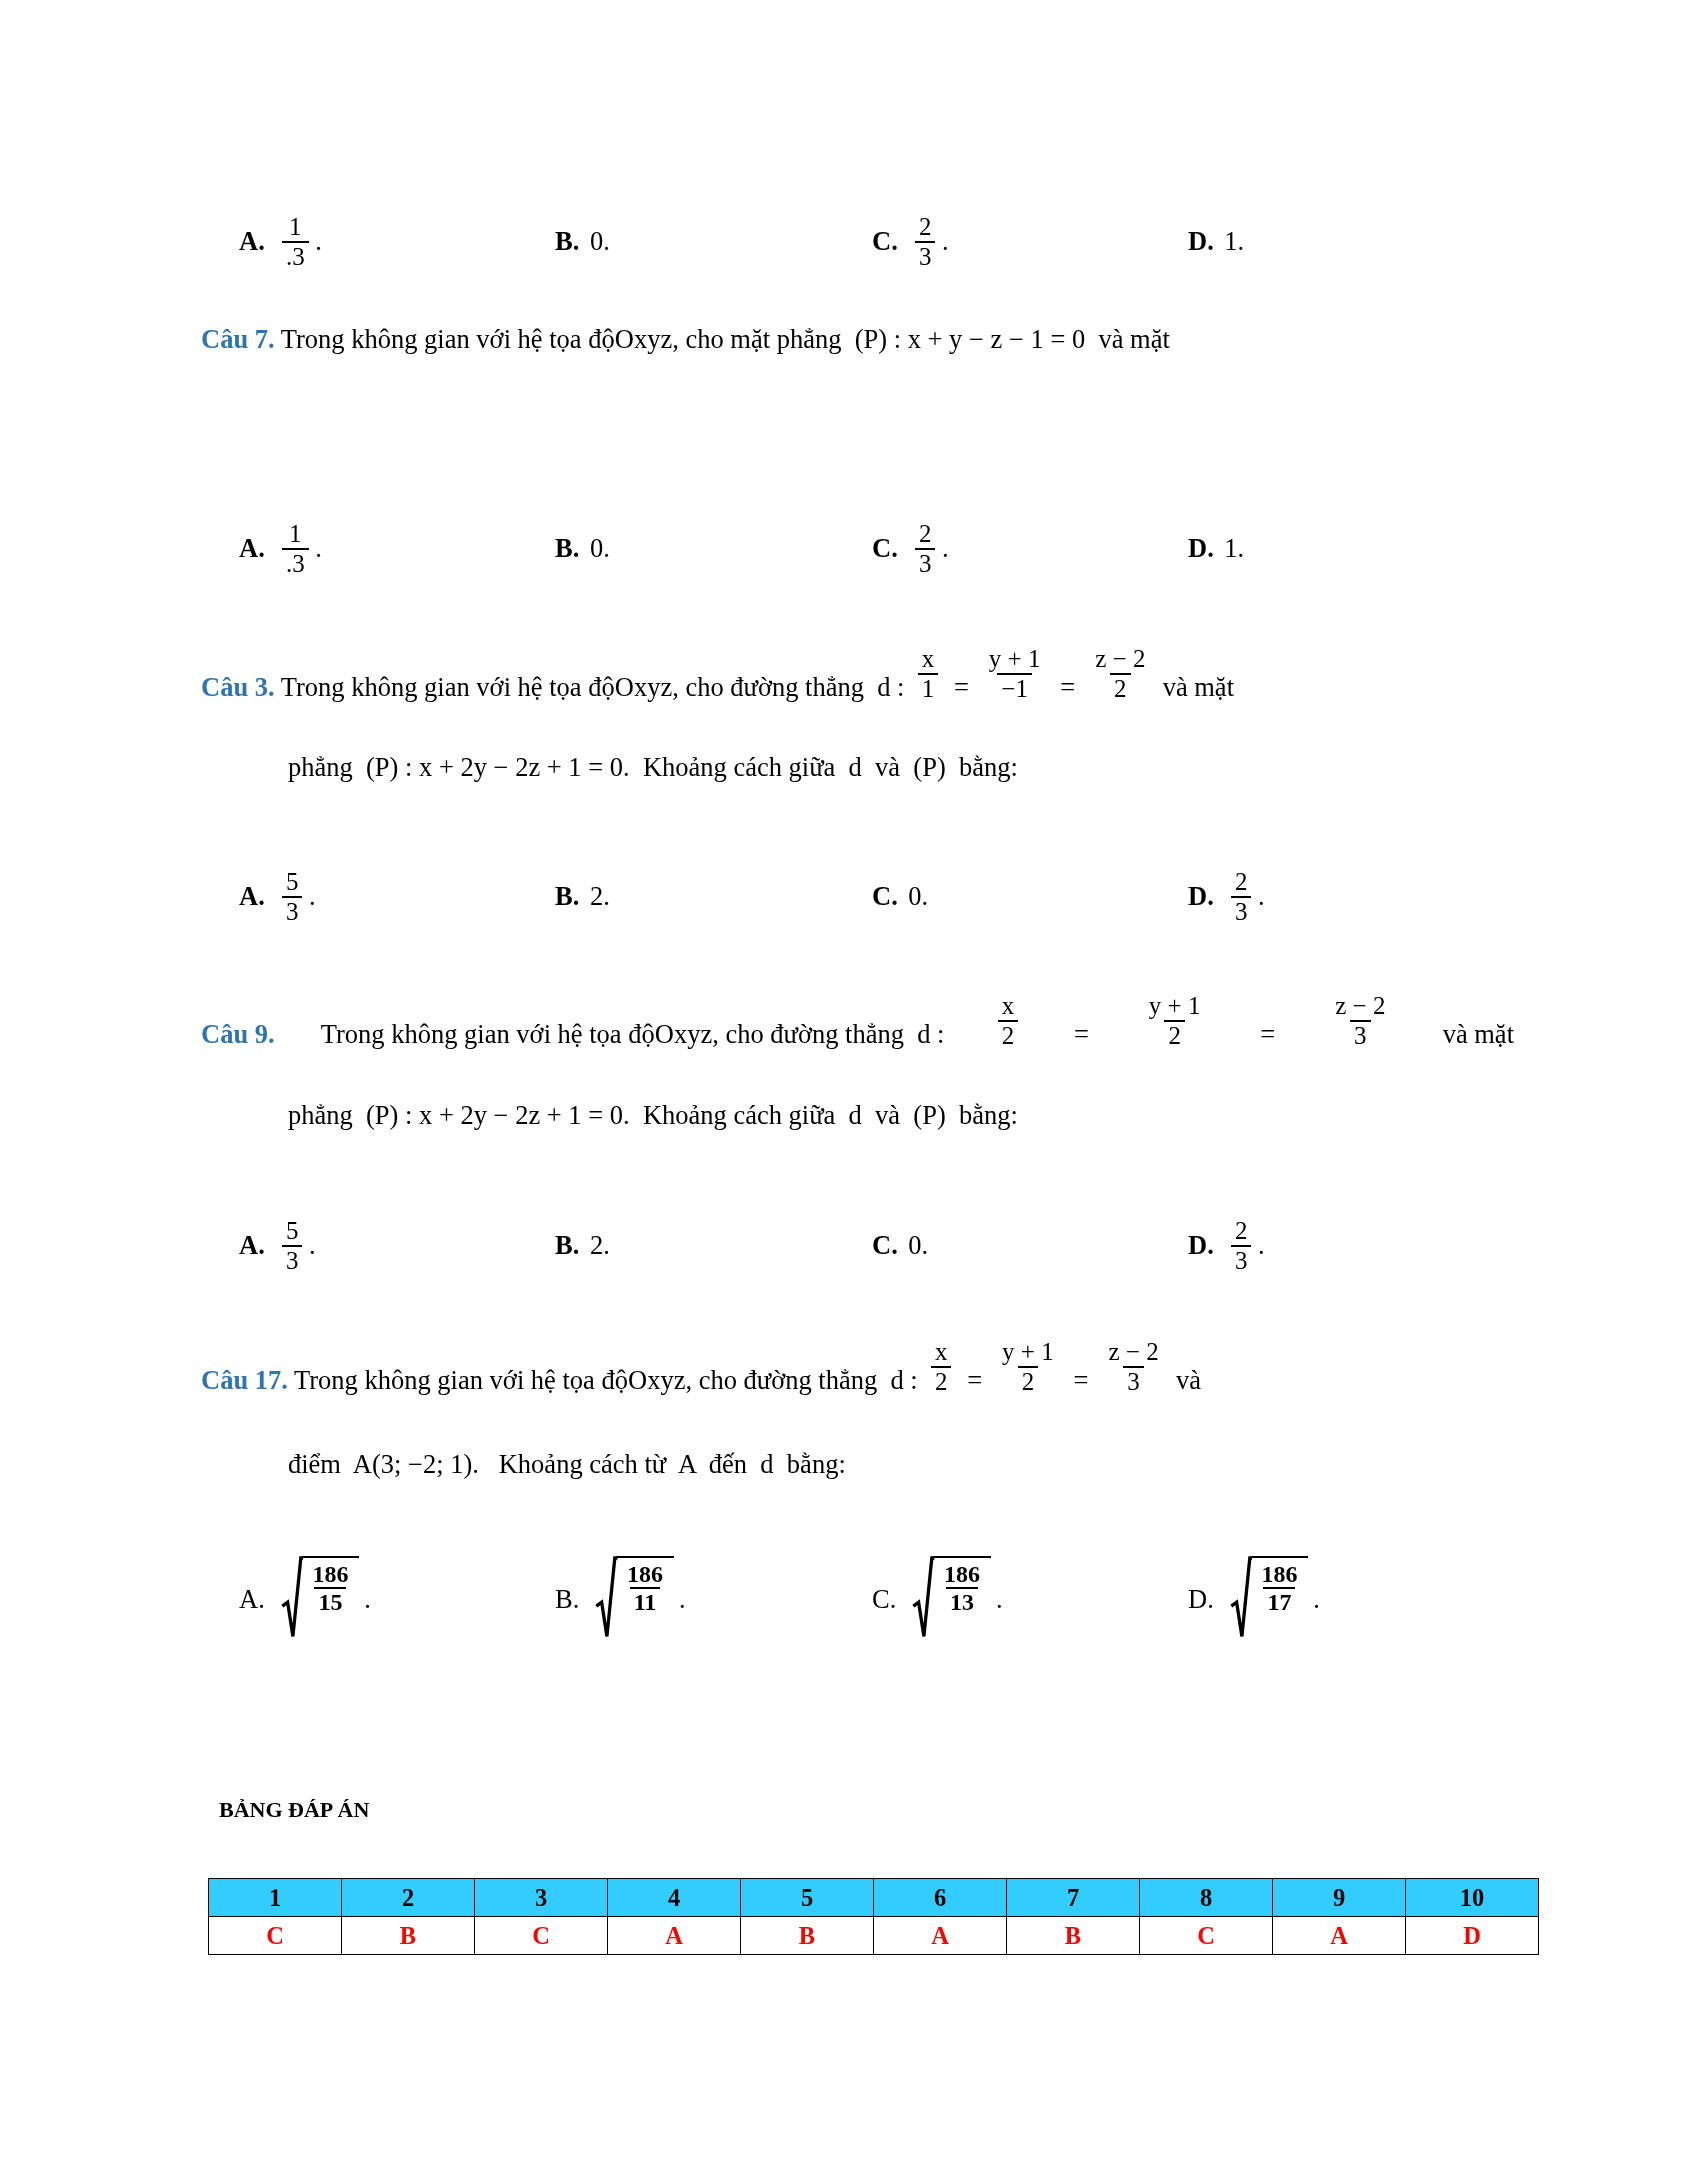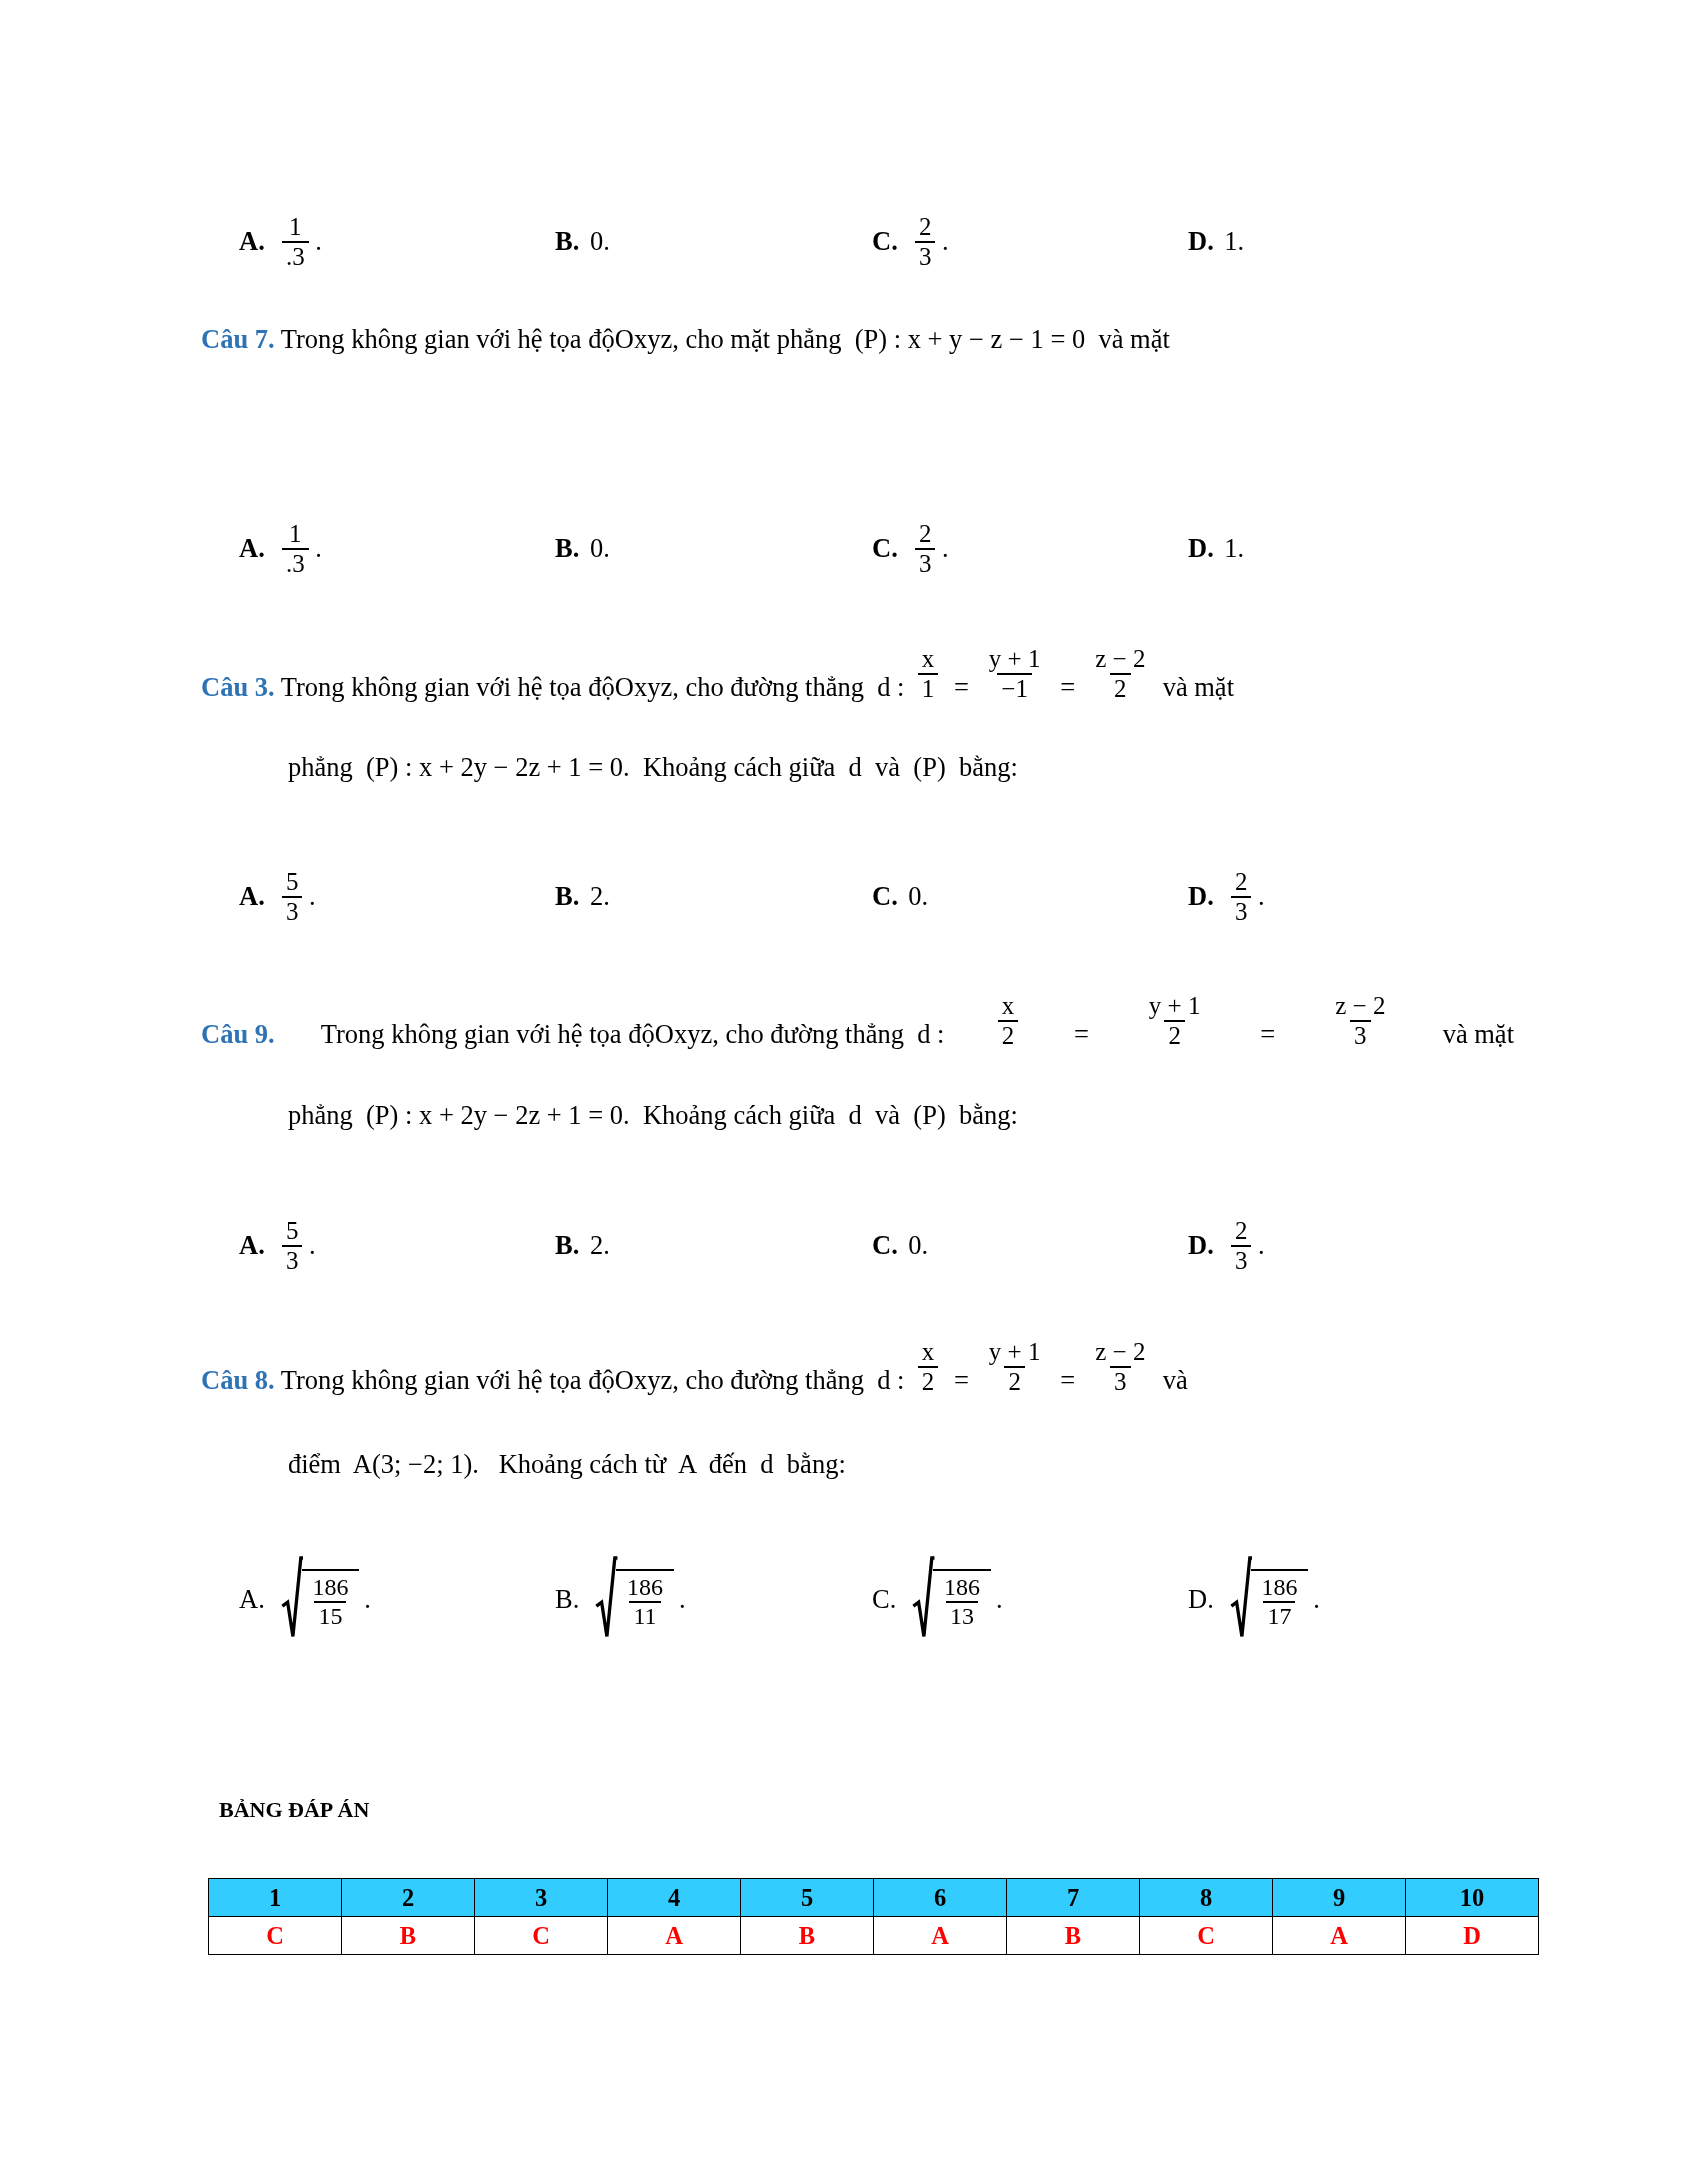--- a/index.html
+++ b/index.html
@@ -19,21 +19,21 @@
   .fnum { padding:0 4px; }
   .fden { border-top:2px solid #000; padding:0 4px; }
 
   .opt-row { position:absolute; left:0; width:1687px; }
   .opt { position:absolute; top:0; height:79px; display:flex; align-items:center; white-space:nowrap; }
   .opt.tall { height:99px; }
   .oA { left:239px; } .oB { left:555px; } .oC { left:872px; } .oD { left:1188px; }
   .olabel { font-weight:bold; margin-right:10.6px; }
   .olabel.plain { font-weight:normal; }
 
-  .sqrt { display:inline-flex; align-items:center; height:87px; margin:0 5.3px; }
+  .sqrt { display:inline-flex; align-items:flex-start; height:87px; margin:0 5.3px;font-weight:bold; }
   .sqrt-sign { width:22.5px; height:87px; display:block; }
   .sqrt-body { border-top:2.6px solid #000; display:flex; align-items:center; padding:2.6px 6.6px 0 6.6px; margin-left:-1.3px; }
   .sqrt-body .frac { margin:0; font-size:24px; }
 
   #top-opts { top:202px; }
   #q7-l1 { top:324px; }
   #q7-l2 { top:405px; }
   #q7-opts { top:509px; }
   #q8-l1 { top:645px; }
   #q8-l2 { top:752px; }
@@ -207,21 +207,21 @@
       <span class="olabel">D.</span>
       <span class="frac">
           <span class="fnum">2</span>
           <span class="fden">3</span>
         </span>
       <span class="seg">.</span>
     </span>
   </div>
 
   <div class="mathline qline" id="q10-l1">
-    <span class="qlabel">Câu 8.</span>
+    <span class="qlabel">Câu 17.</span>
     <span class="seg"> Trong không gian với hệ tọa độOxyz, cho đường thẳng  d : </span>
     <span class="frac">
         <span class="fnum">x</span>
         <span class="fden">2</span>
       </span>
     <span class="seg eq">=</span>
     <span class="frac">
         <span class="fnum">y + 1</span>
         <span class="fden">2</span>
       </span>

